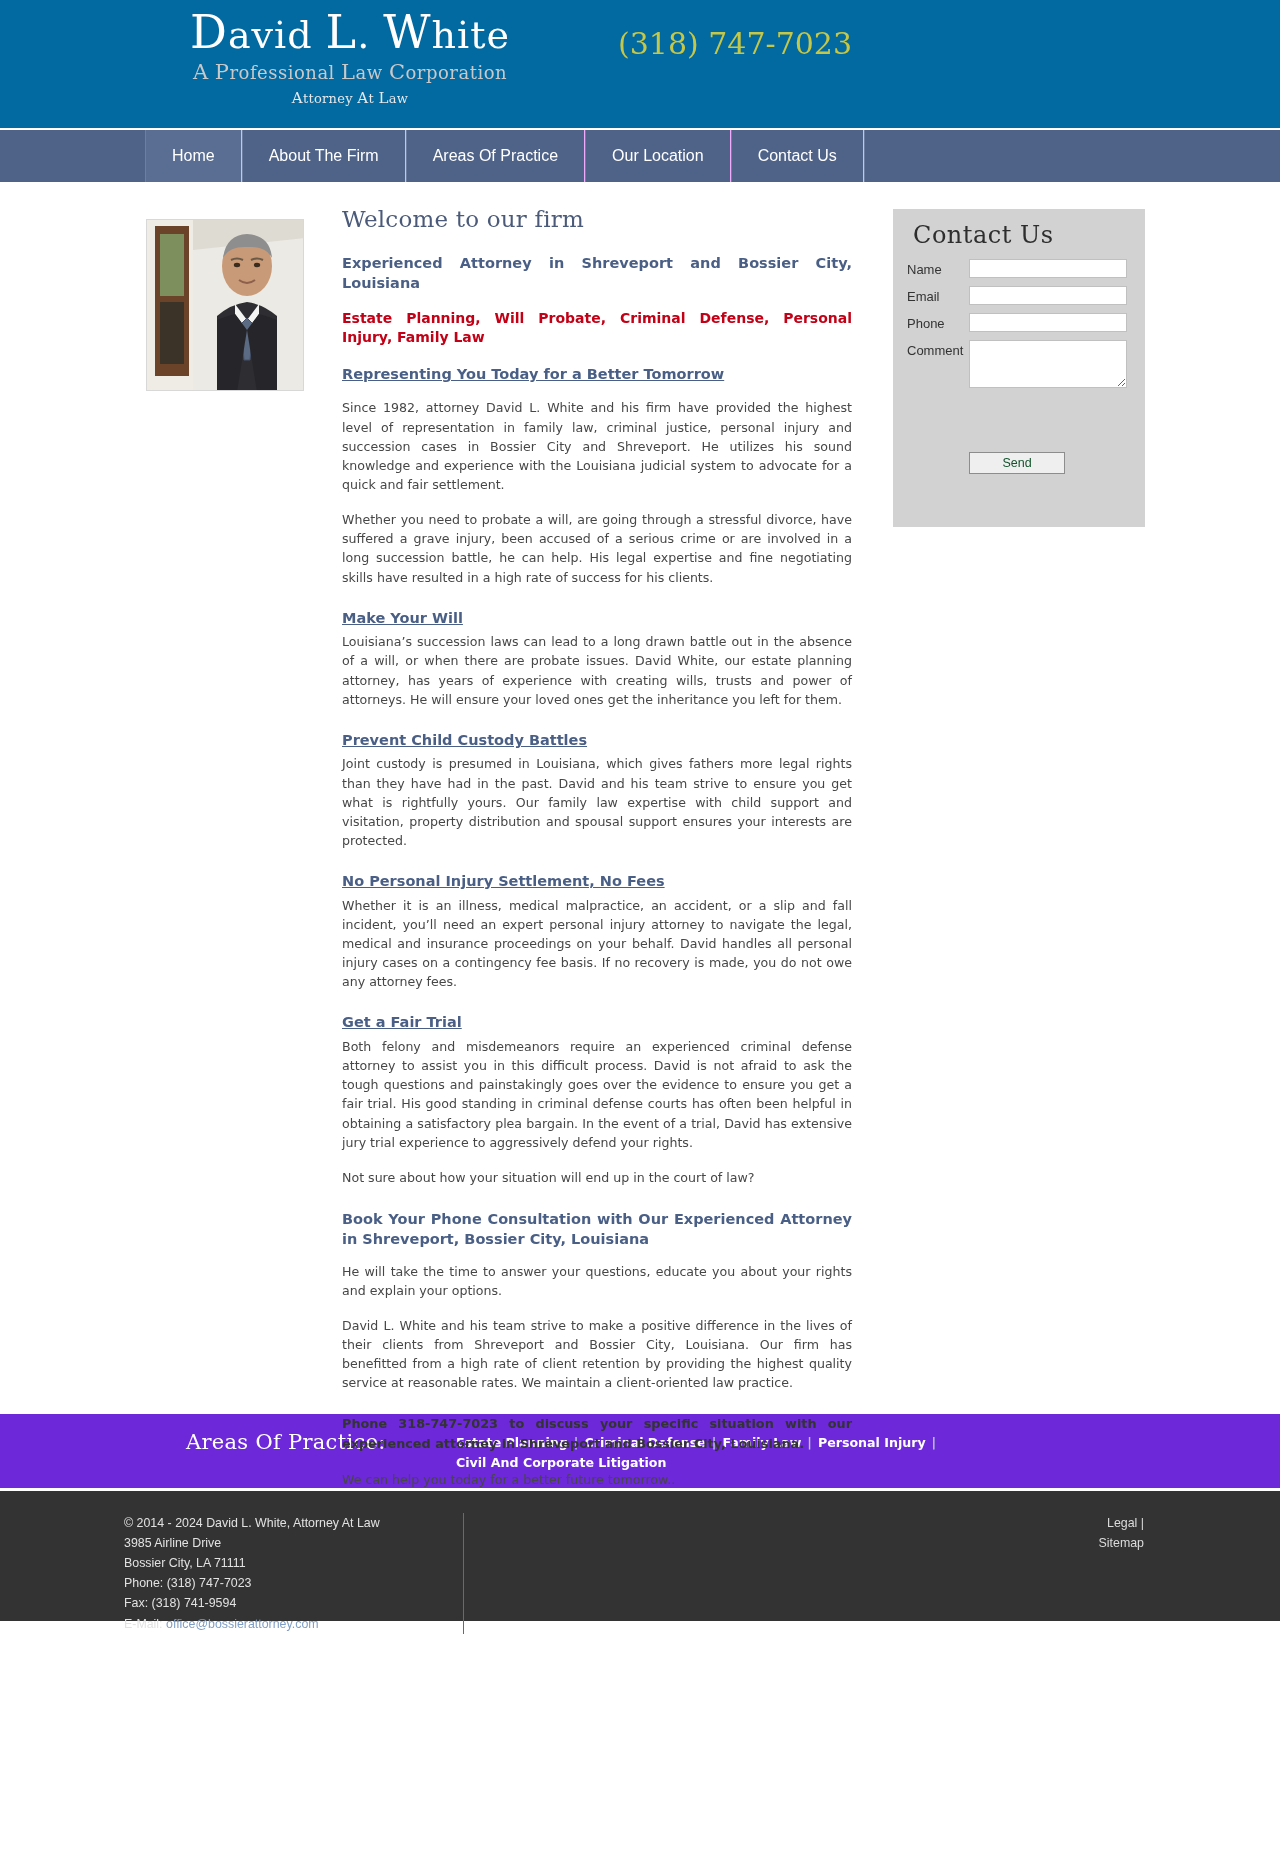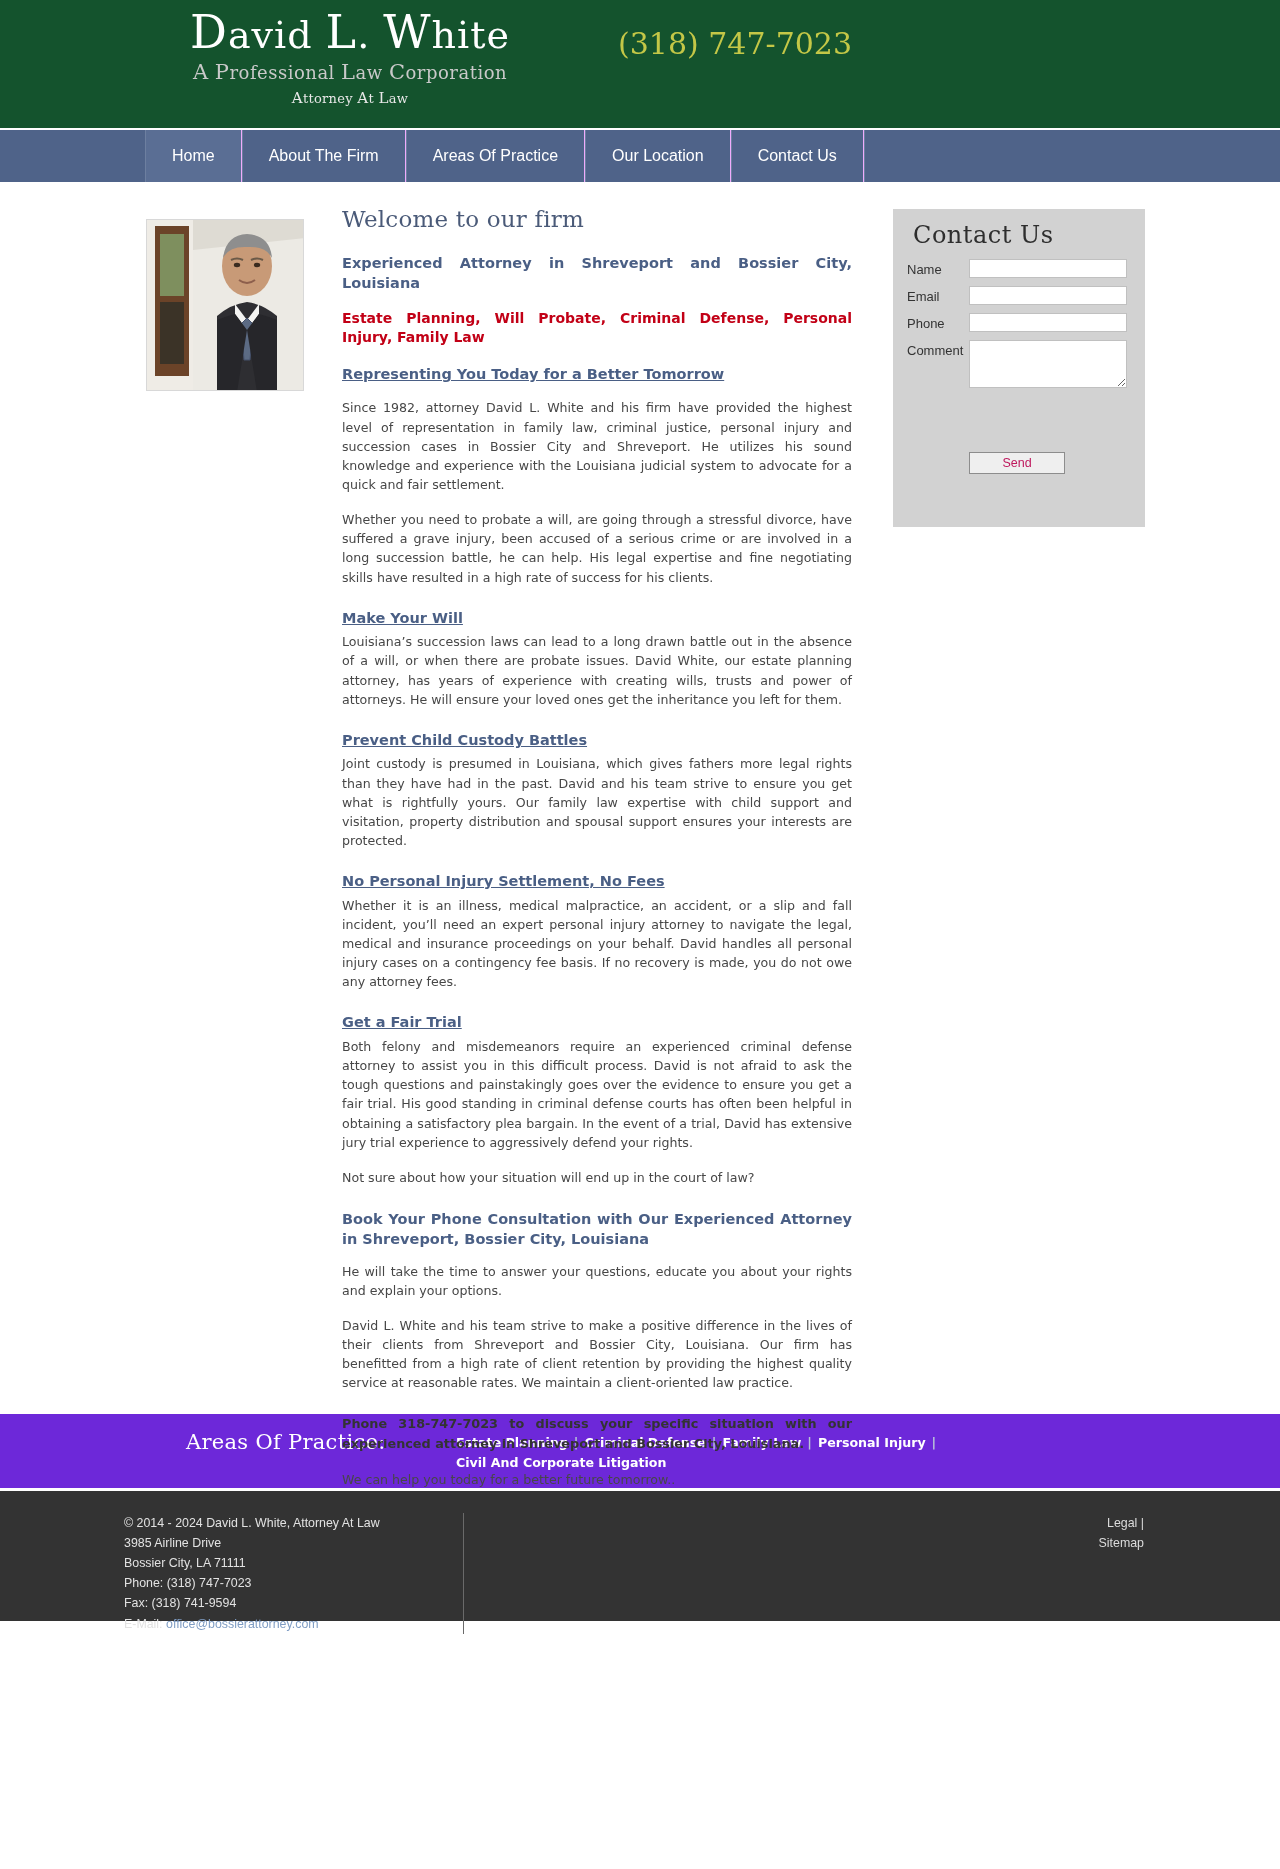--- a/index.html
+++ b/index.html
@@ -7,21 +7,21 @@
   body {
     width:1280px; min-height:1869px;
     background:#ffffff;
     font-family:"DejaVu Sans", sans-serif;
     font-size:13px;
     color:#3e4a5a;
   }
 
   
   .header {
-    background:#14532d;
+    background:#0369a1;
     height:130px;
     position:relative;
     border-bottom:2px solid #ffffff;
   }
   .brand {
     position:absolute;
     left:150px; top:6px;
     width:400px;
     text-align:center;
   }
@@ -220,21 +220,21 @@
   .send-wrap {
     margin-top:64px;
     padding-left:62px;
   }
   .send-btn {
     width:96px;
     height:22px;
     background:#efefef;
     border:1px solid #8d8d8d;
     font-size:12.5px;
-    color:#be185d;
+    color:#14532d;
     font-family:"Liberation Sans", sans-serif;
     cursor:pointer;
     text-align:center;
   }
 
   
   .aop {
     background:#6d28d9;
     border-top:2px solid #ffffff;
     border-bottom:3px solid #ffffff;

